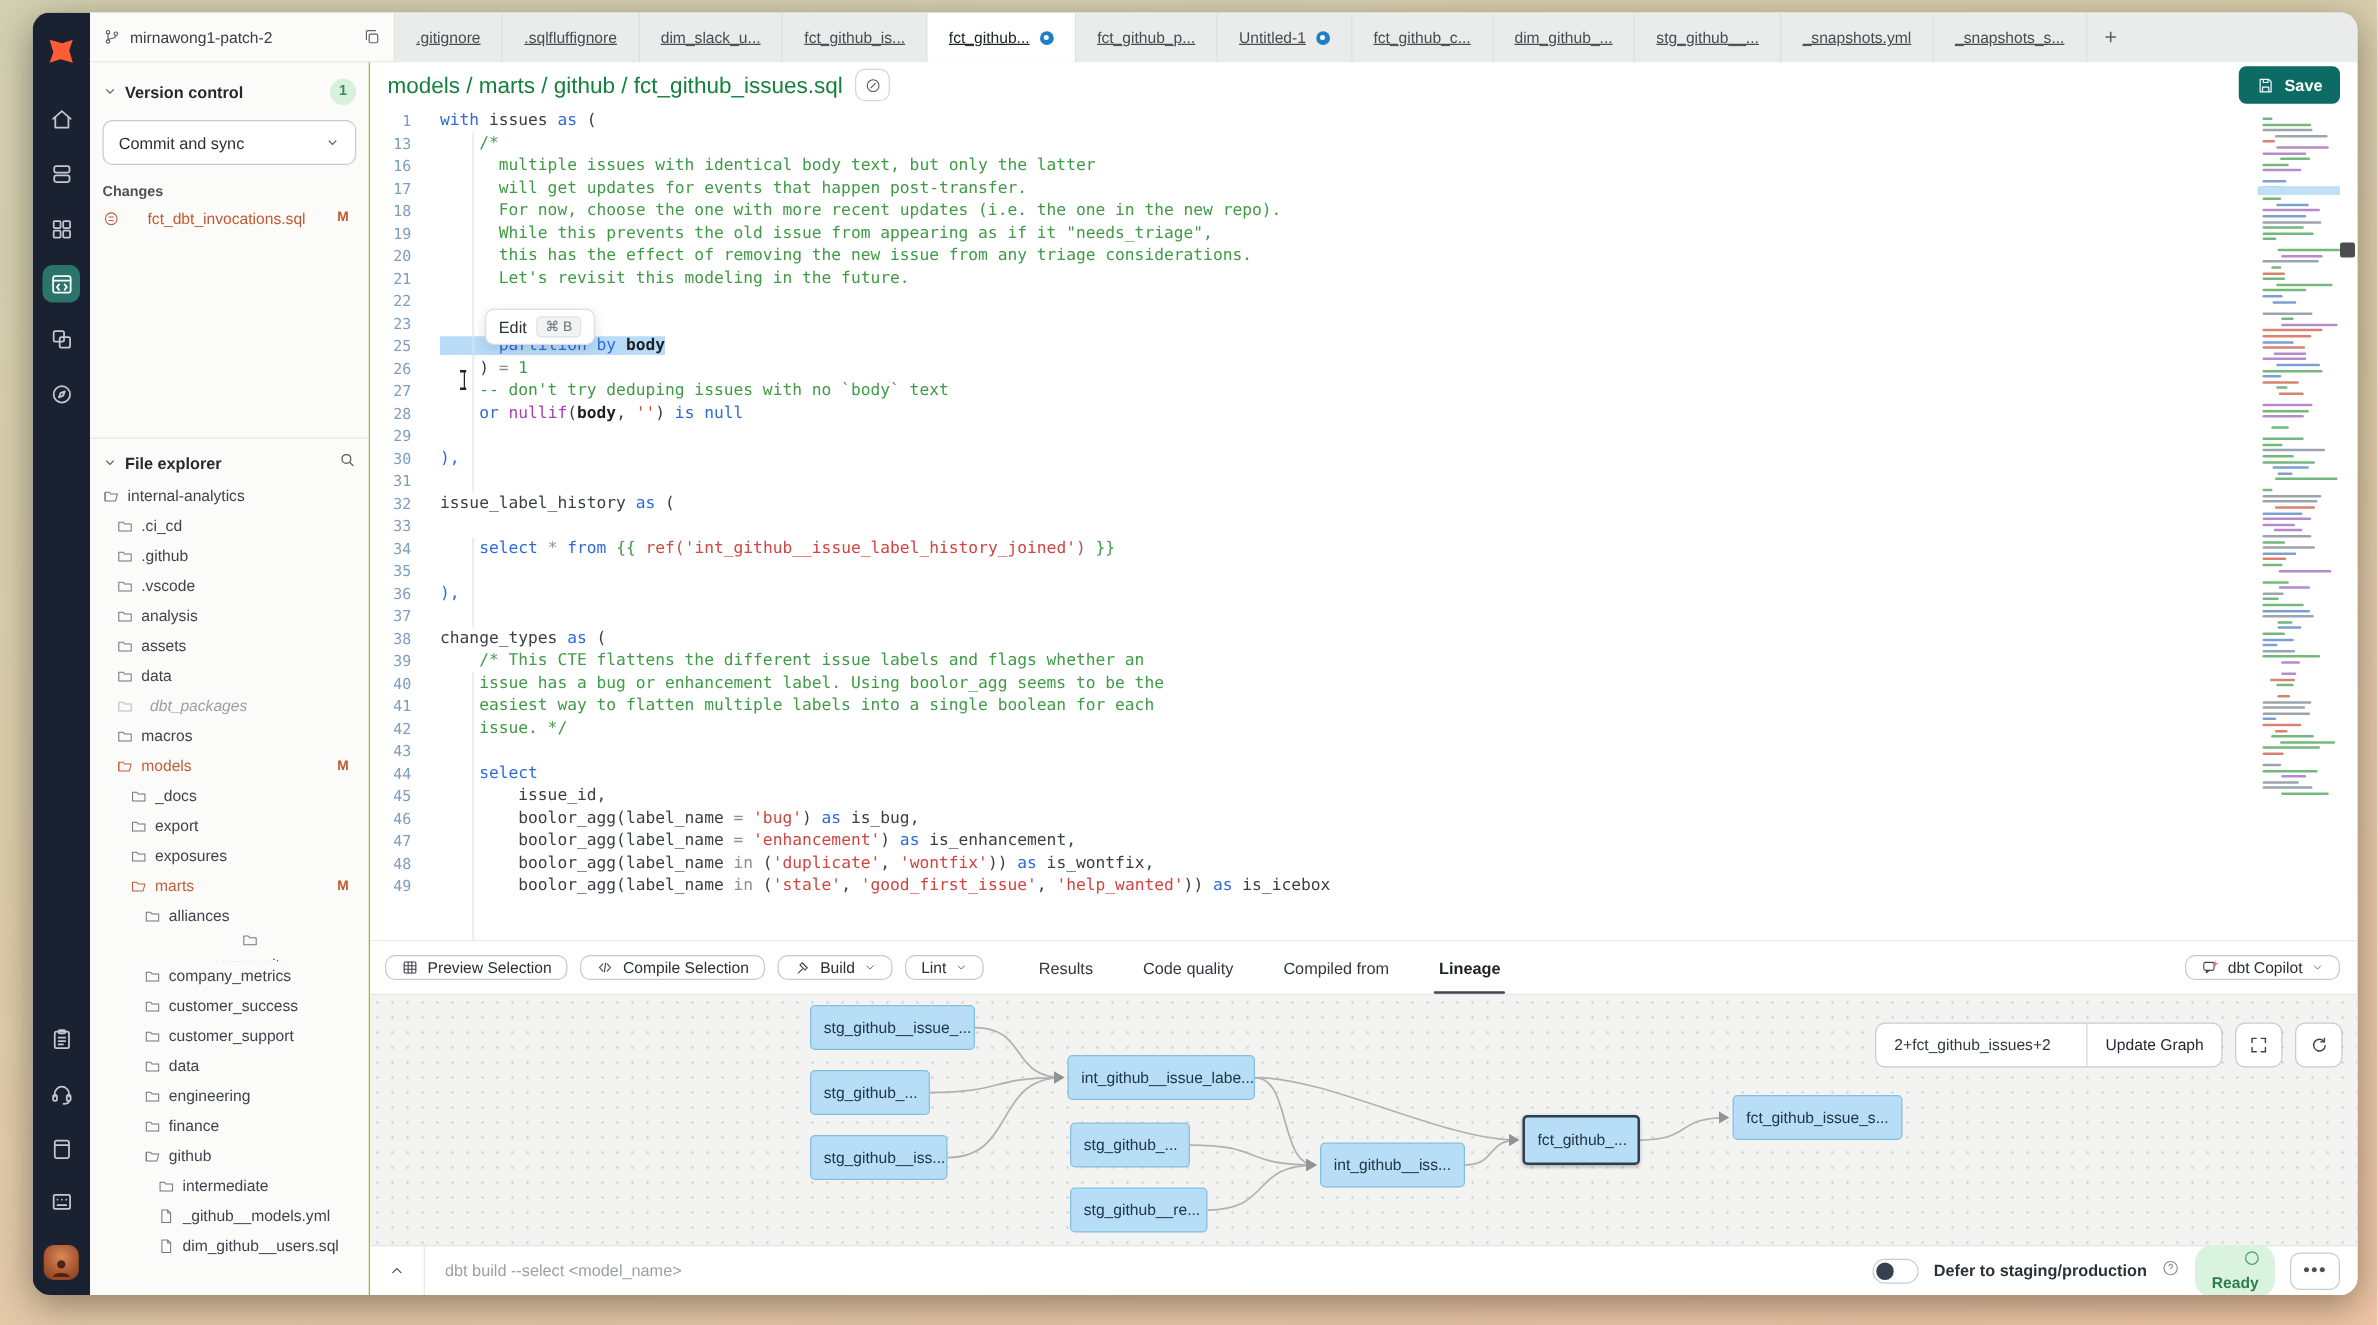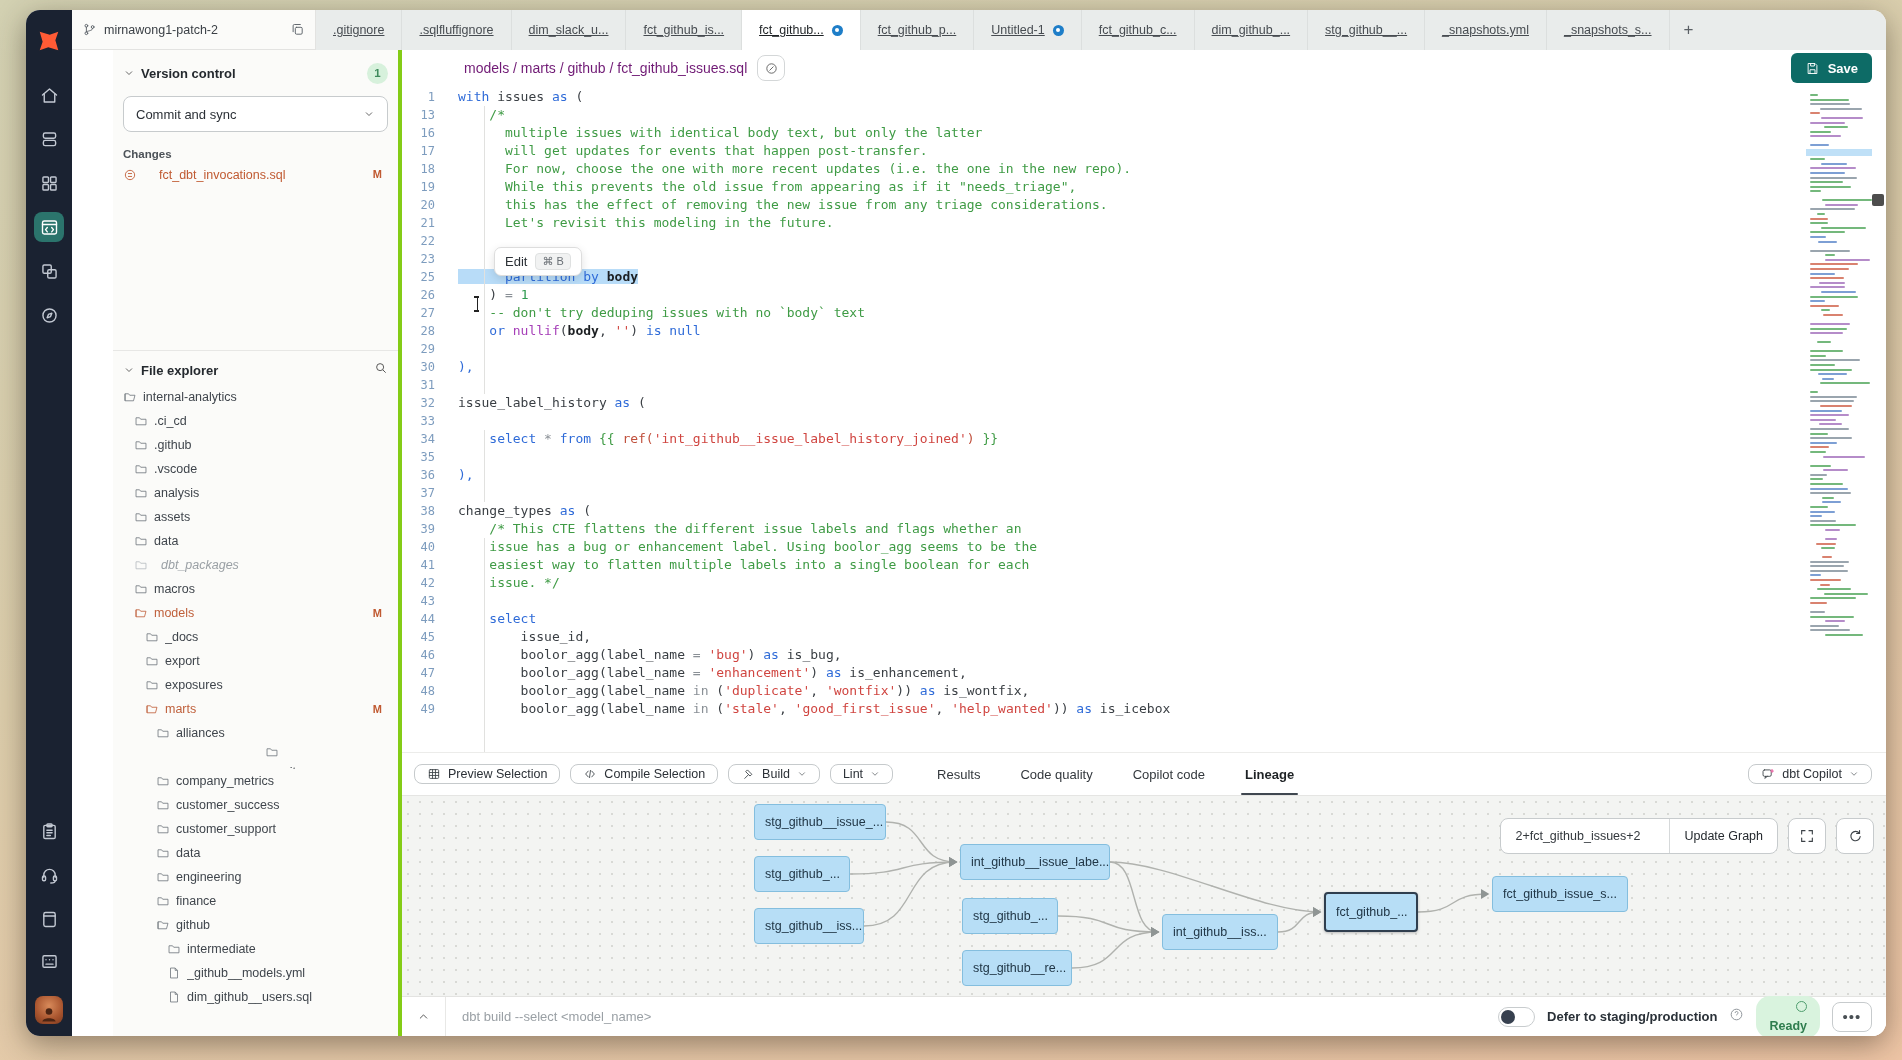--- a/index.html
+++ b/index.html
@@ -32,21 +32,21 @@
   .tab { display:flex; align-items:center; gap:8px; padding:0 17px; font-size:12.5px; color:#474c51;
          border-right:1px solid #dcdfde; white-space:nowrap;text-decoration:underline; }
   .tab.active { background:#fff; color:#1e2225; }
   .dot { width:11px; height:11px; border-radius:50%; background:#1e7ec8; display:flex; align-items:center; justify-content:center; }
   .dot i { width:4px; height:4px; border-radius:50%; background:#fff; }
   .tab-plus { display:flex; align-items:center; padding:0 14px; font-size:17px; color:#5b6065; }
 
   .midrow { flex:1; display:flex; min-height:0; }
 
   
-  .sidebar { width:289px; flex:none; background:#fbfbf9; border-right:4px solid #84cc16; display:flex; flex-direction:column; overflow:hidden;margin-left:41px; }
+  .sidebar { width:224px; flex:none; background:#fbfbf9; border-right:1px solid #84cc16; display:flex; flex-direction:column; overflow:hidden; }
   .vc { height:300px; flex:none; padding:8px 10px 0 10px; display:flex; flex-direction:column; }
   .sec-head { display:flex; align-items:center; gap:6px; height:30px; }
   .sec-head svg.chev { width:12px; height:12px; stroke:#555; stroke-width:1.8; fill:none; }
   .sec-title { font-size:13px; font-weight:700; color:#24292e; flex:1; }
   .badge-green { width:21px; height:21px; border-radius:50%; background:#d7f1dc; color:#3f8a5c; font-size:11.5px; font-weight:600;
                  display:flex; align-items:center; justify-content:center; }
   .commit-btn { margin-top:8px; height:36px; border:1px solid #c7cbcd; border-radius:8px; background:#fff;
                 display:flex; align-items:center; padding:0 12px; font-size:13px; color:#2b3036; }
   .commit-btn span { flex:1; }
   .commit-btn svg { width:12px; height:12px; stroke:#555; stroke-width:1.8; fill:none; }
@@ -62,21 +62,21 @@
   .tree-row.accent, .tree-row.accent .lbl { color:#bf5f3a; }
   .tree-row.accent svg { stroke:#bf5f3a; }
   .tree-row.muted .lbl { color:#9aa0a5; font-style:italic; }
   .tree-row.muted svg { stroke:#b6bbbf; }
   .tree-row .lbl { flex:1; white-space:nowrap; overflow:hidden; }
   .search-ic svg { width:14px; height:14px; stroke:#555; stroke-width:1.7; fill:none; }
 
   
   .main { flex:1; display:flex; flex-direction:column; min-width:0; background:#fff; }
   .crumbrow { height:36px; flex:none; display:flex; align-items:center; padding:0 14px; gap:10px; }
-  .crumb { font-size:14px; color:#701a75;margin-left:48px; }
+  .crumb { font-size:18px; color:#15803d; }
   .orb-btn { width:28px; height:26px; border:1px solid #d4d7d8; border-radius:8px; background:#fff; display:flex; align-items:center; justify-content:center; }
   .orb-btn svg { width:15px; height:15px; stroke:#555; stroke-width:1.4; fill:none; }
   .save-btn { margin-left:auto; height:30px; background:#0d6b66; color:#fff; border-radius:6px; display:flex; align-items:center; gap:8px;
               padding:0 14px; font-size:13px; font-weight:600; }
   .save-btn svg { width:15px; height:15px; stroke:#fff; stroke-width:1.5; fill:none; stroke-linejoin:round; }
 
   .editor { flex:1; position:relative; overflow:hidden; font-family:"DejaVu Sans Mono",monospace; }
   .code-scroll { position:absolute; inset:0 84px 0 0; padding-top:2px; }
   .crow { height:18px; display:flex; white-space:pre; position:relative; }
   .gut { width:46px; flex:none; text-align:right; padding-right:13px; font-size:12px; line-height:18px; color:#7d9cbe; }
@@ -759,21 +759,21 @@
           </div>
           <div class="tb-btn">
             <span>Lint</span>
             <svg class="chev" viewBox="0 0 24 24">
                 <path d="m6 9 6 6 6-6"></path>
               </svg>
           </div>
           <div class="panel-tabs" id="panelTabs">
               <div class="ptab">Results</div>
               <div class="ptab">Code quality</div>
-              <div class="ptab">Copilot code</div>
+              <div class="ptab">Compiled from</div>
               <div class="ptab active">Lineage</div>
             </div>
           <div class="tb-btn copilot">
             <svg viewBox="0 0 24 24">
                 <rect x="3.5" y="5" width="14" height="11" rx="2.5"></rect>
                 <path d="m8 16-1.5 3.5L11 16"></path>
                 <path d="M19 4.5l.7 1.8 1.8.7-1.8.7-.7 1.8-.7-1.8-1.8-.7 1.8-.7z" fill="#e86aa6" stroke="#e86aa6"></path>
               </svg>
             <span>dbt Copilot</span>
             <svg class="chev" viewBox="0 0 24 24">

